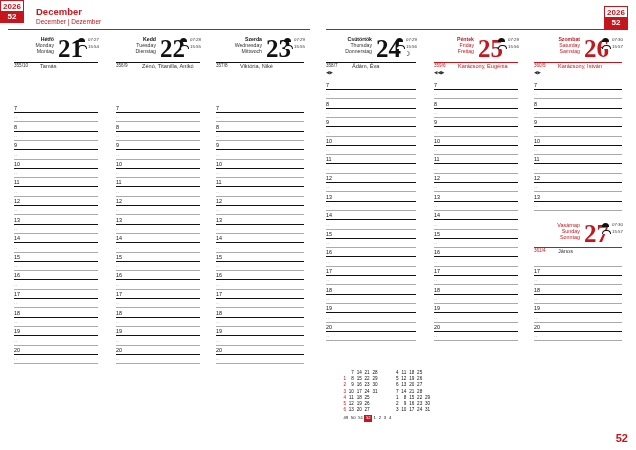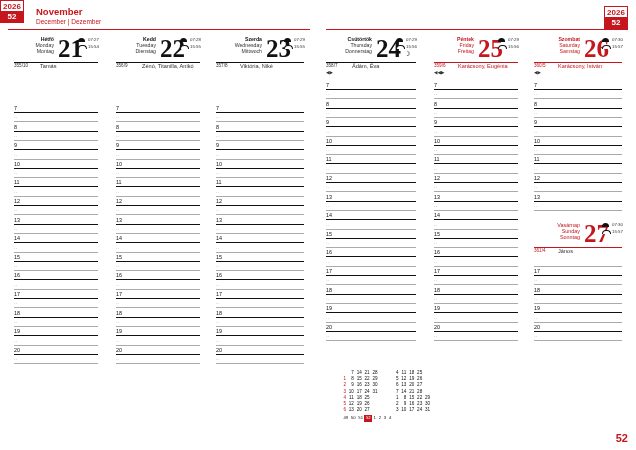--- a/index.html
+++ b/index.html
@@ -72,21 +72,21 @@
 <body>
 
 <div class="page">
 
   <div class="half left">
 
     <div class="yearbox" style="left:8px;top:6px;">
       <div class="yr">2026</div>
       <div class="wk">52</div>
     </div>
-    <div class="monthname" style="position:absolute;left:36px;top:7px;">November</div>
+    <div class="monthname" style="position:absolute;left:36px;top:7px;">December</div>
     <div class="monthsub" style="position:absolute;left:36px;top:18px;">December | Dezember</div>
     <div class="rule" style="left:8px;top:29px;width:302px;"></div>
 
     <div>
       <div class="dnames" style="position:absolute;left:14px;top:36px;width:40px;">
         <div class="d1">Hétfő</div>
         <div>Monday</div>
         <div>Montag</div>
       </div>
       <div class="dnum" style="left:58px;top:36px;">21</div>

